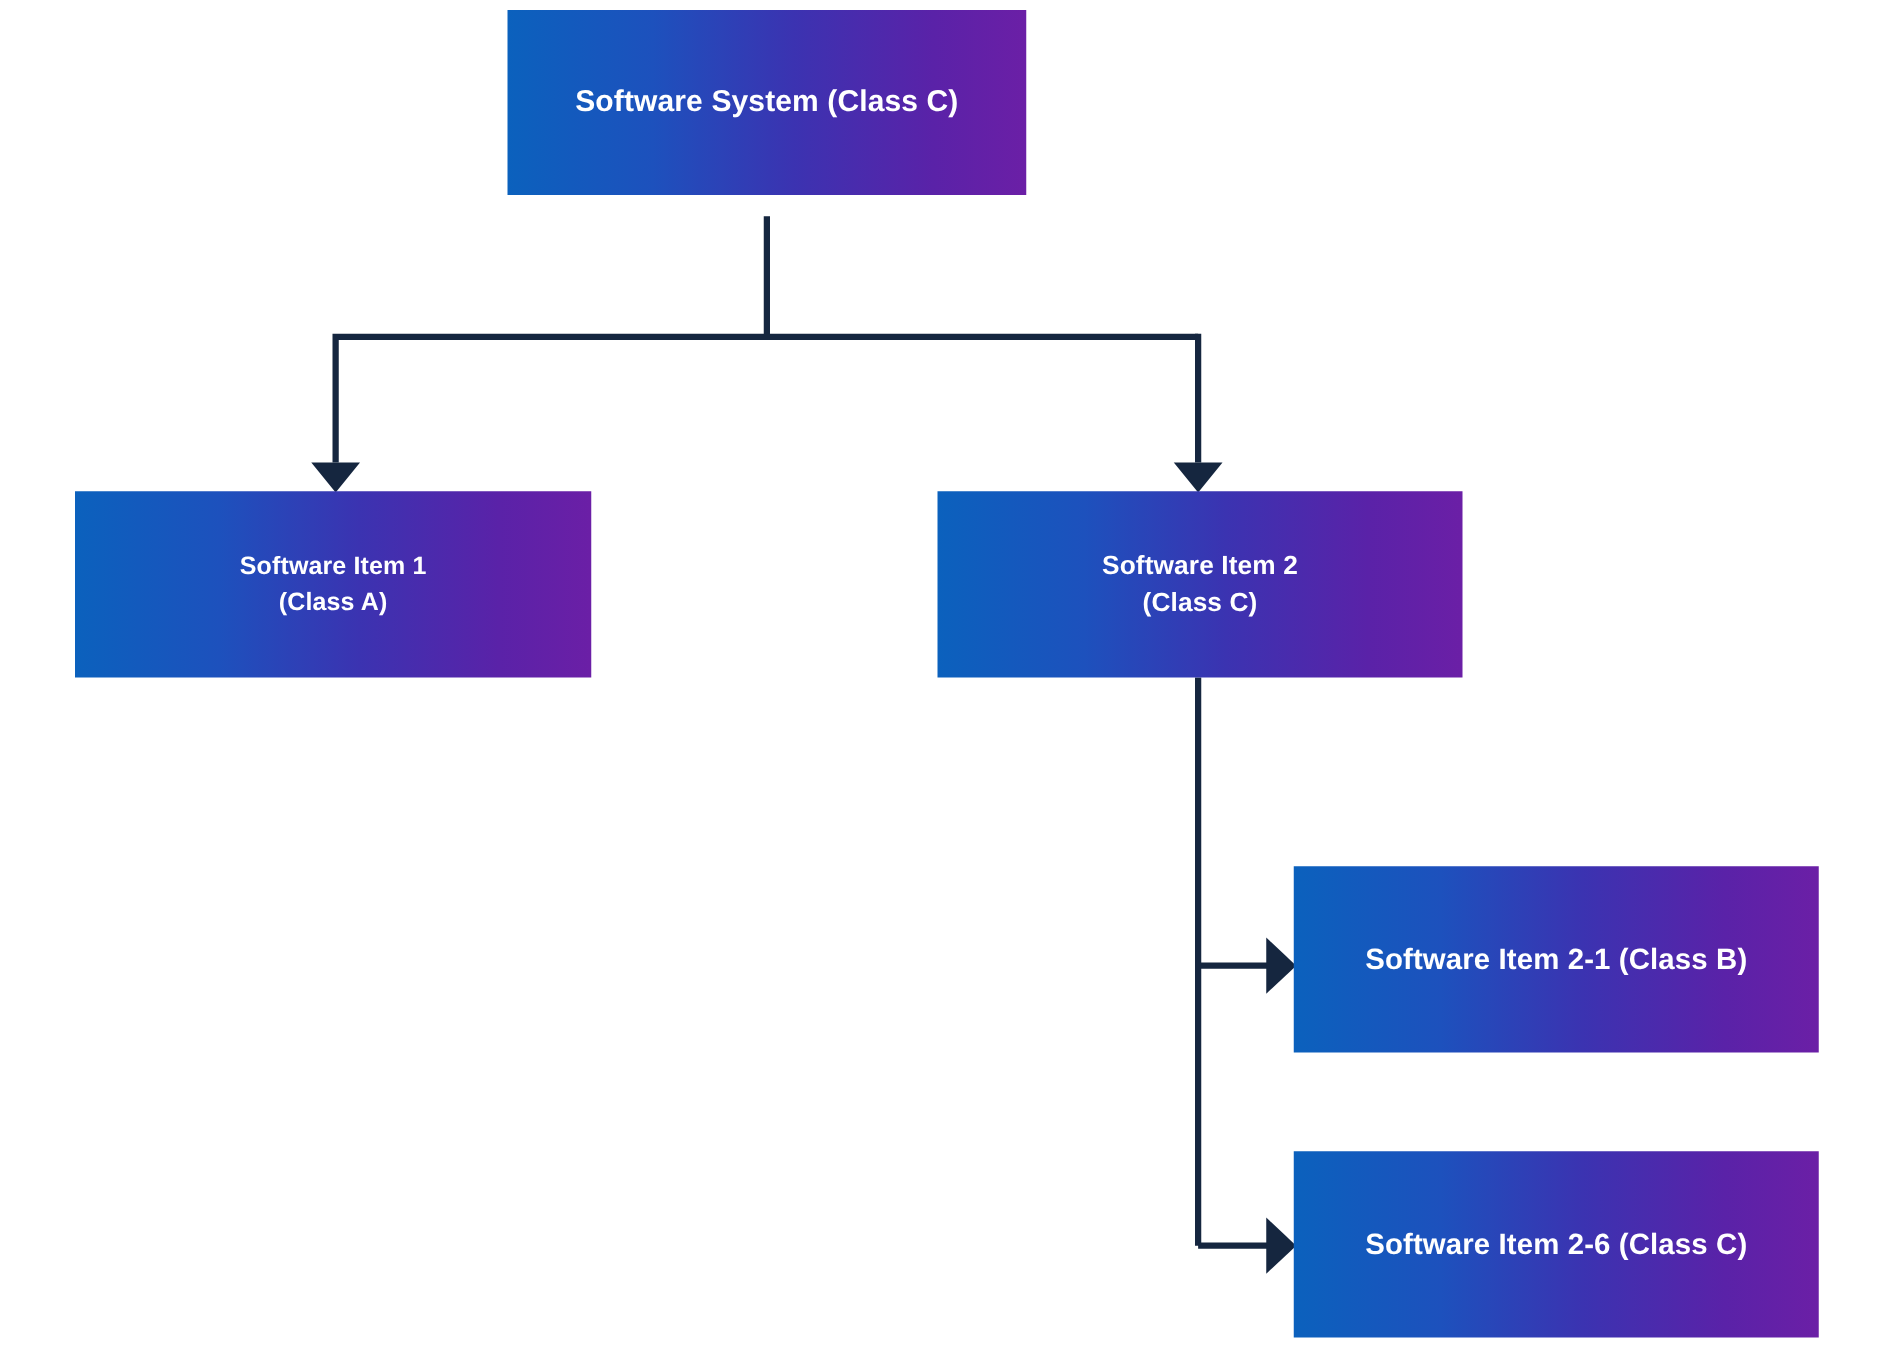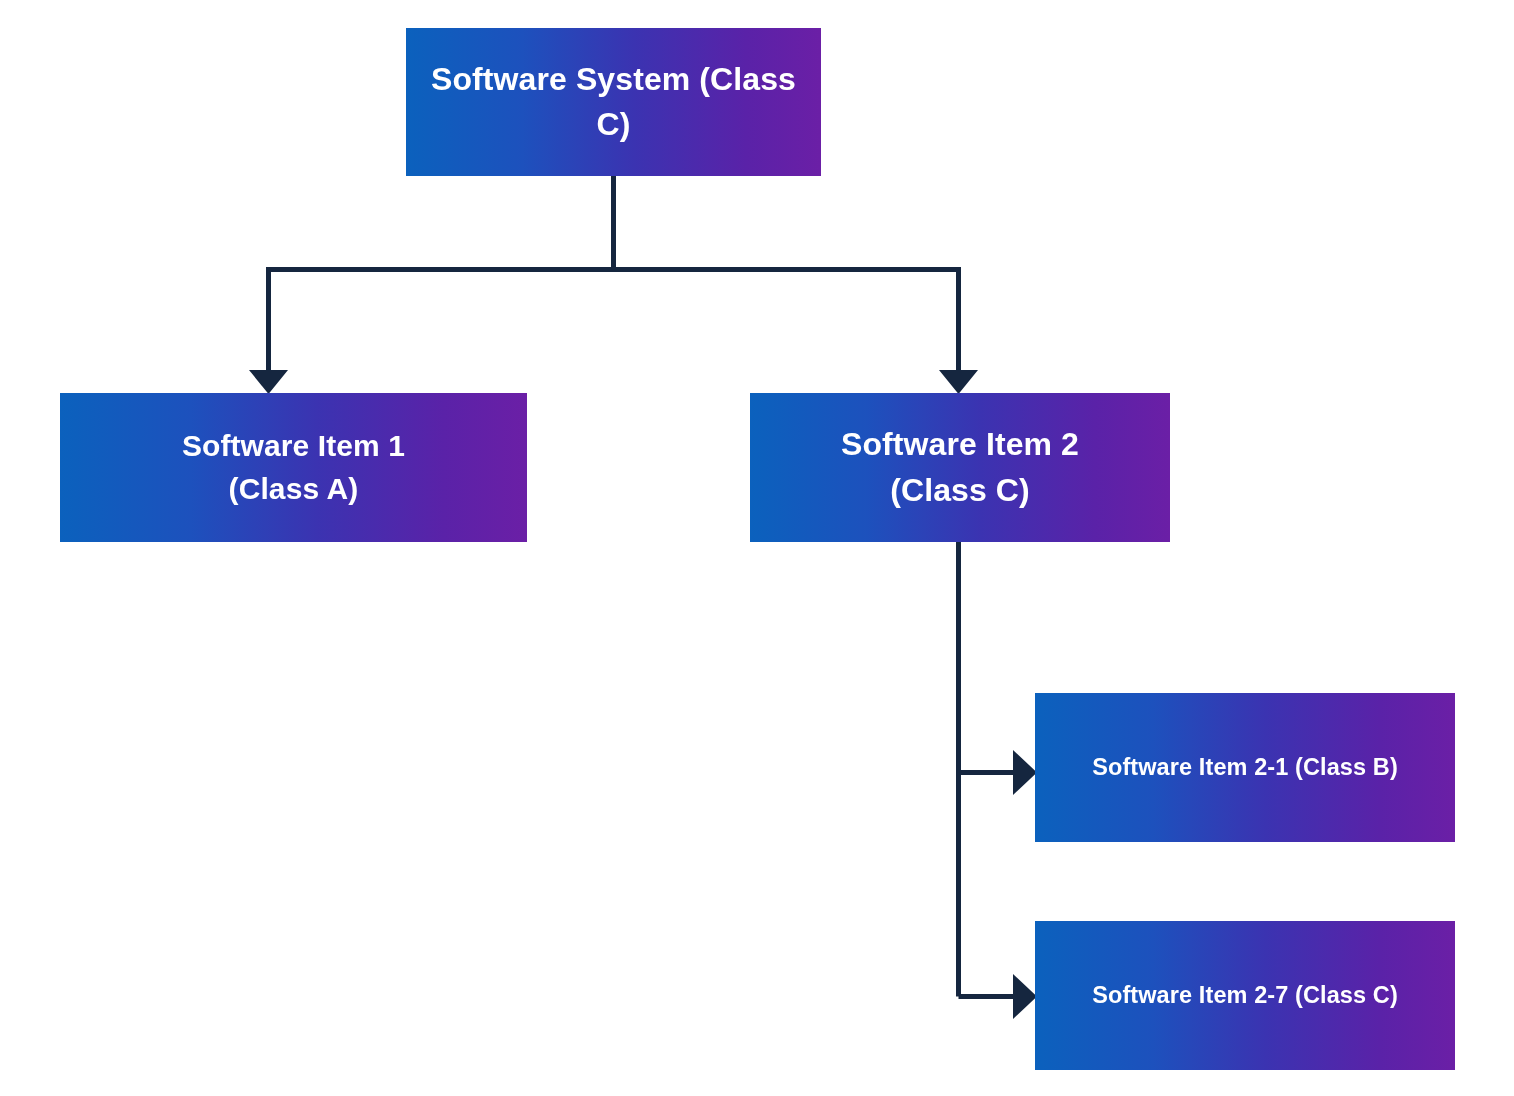--- a/index.html
+++ b/index.html
@@ -39,38 +39,38 @@
     line-height: 1.42;
     background-image: linear-gradient(90deg, #0b61bd 0%, #1d51bd 28%, #3b33b1 55%, #5a22a8 82%, #6b1fa6 100%);
   }
   .node .label {
     display: block;
     padding: 0 10px;
     white-space: pre-line;
   }
   #node-root {
     left: 406px;
-    top: 28px;
+    top: 8px;
     width: 415px;
     height: 148px;
-    font-size: 32px;
+    font-size: 24px;
   }
   #node-item1 {
     left: 60px;
     top: 393px;
-    width: 467px;
+    width: 413px;
     height: 149px;
-    font-size: 30px;
+    font-size: 20px;
   }
   #node-item2 {
     left: 750px;
     top: 393px;
     width: 420px;
     height: 149px;
-    font-size: 32px;
+    font-size: 21px;
   }
   #node-item21 {
     left: 1035px;
     top: 693px;
     width: 420px;
     height: 149px;
     font-size: 23.5px;
   }
   #node-item22 {
     left: 1035px;
@@ -120,16 +120,16 @@
   <div class="node" id="node-item2">
     <span class="label">Software Item 2
 (Class C)</span>
   </div>
 
   <div class="node" id="node-item21">
     <span class="label">Software Item 2-1 (Class B)</span>
   </div>
 
   <div class="node" id="node-item22">
-    <span class="label">Software Item 2-7 (Class C)</span>
+    <span class="label">Software Item 2-6 (Class C)</span>
   </div>
 
 </div>
 
 </body></html>

